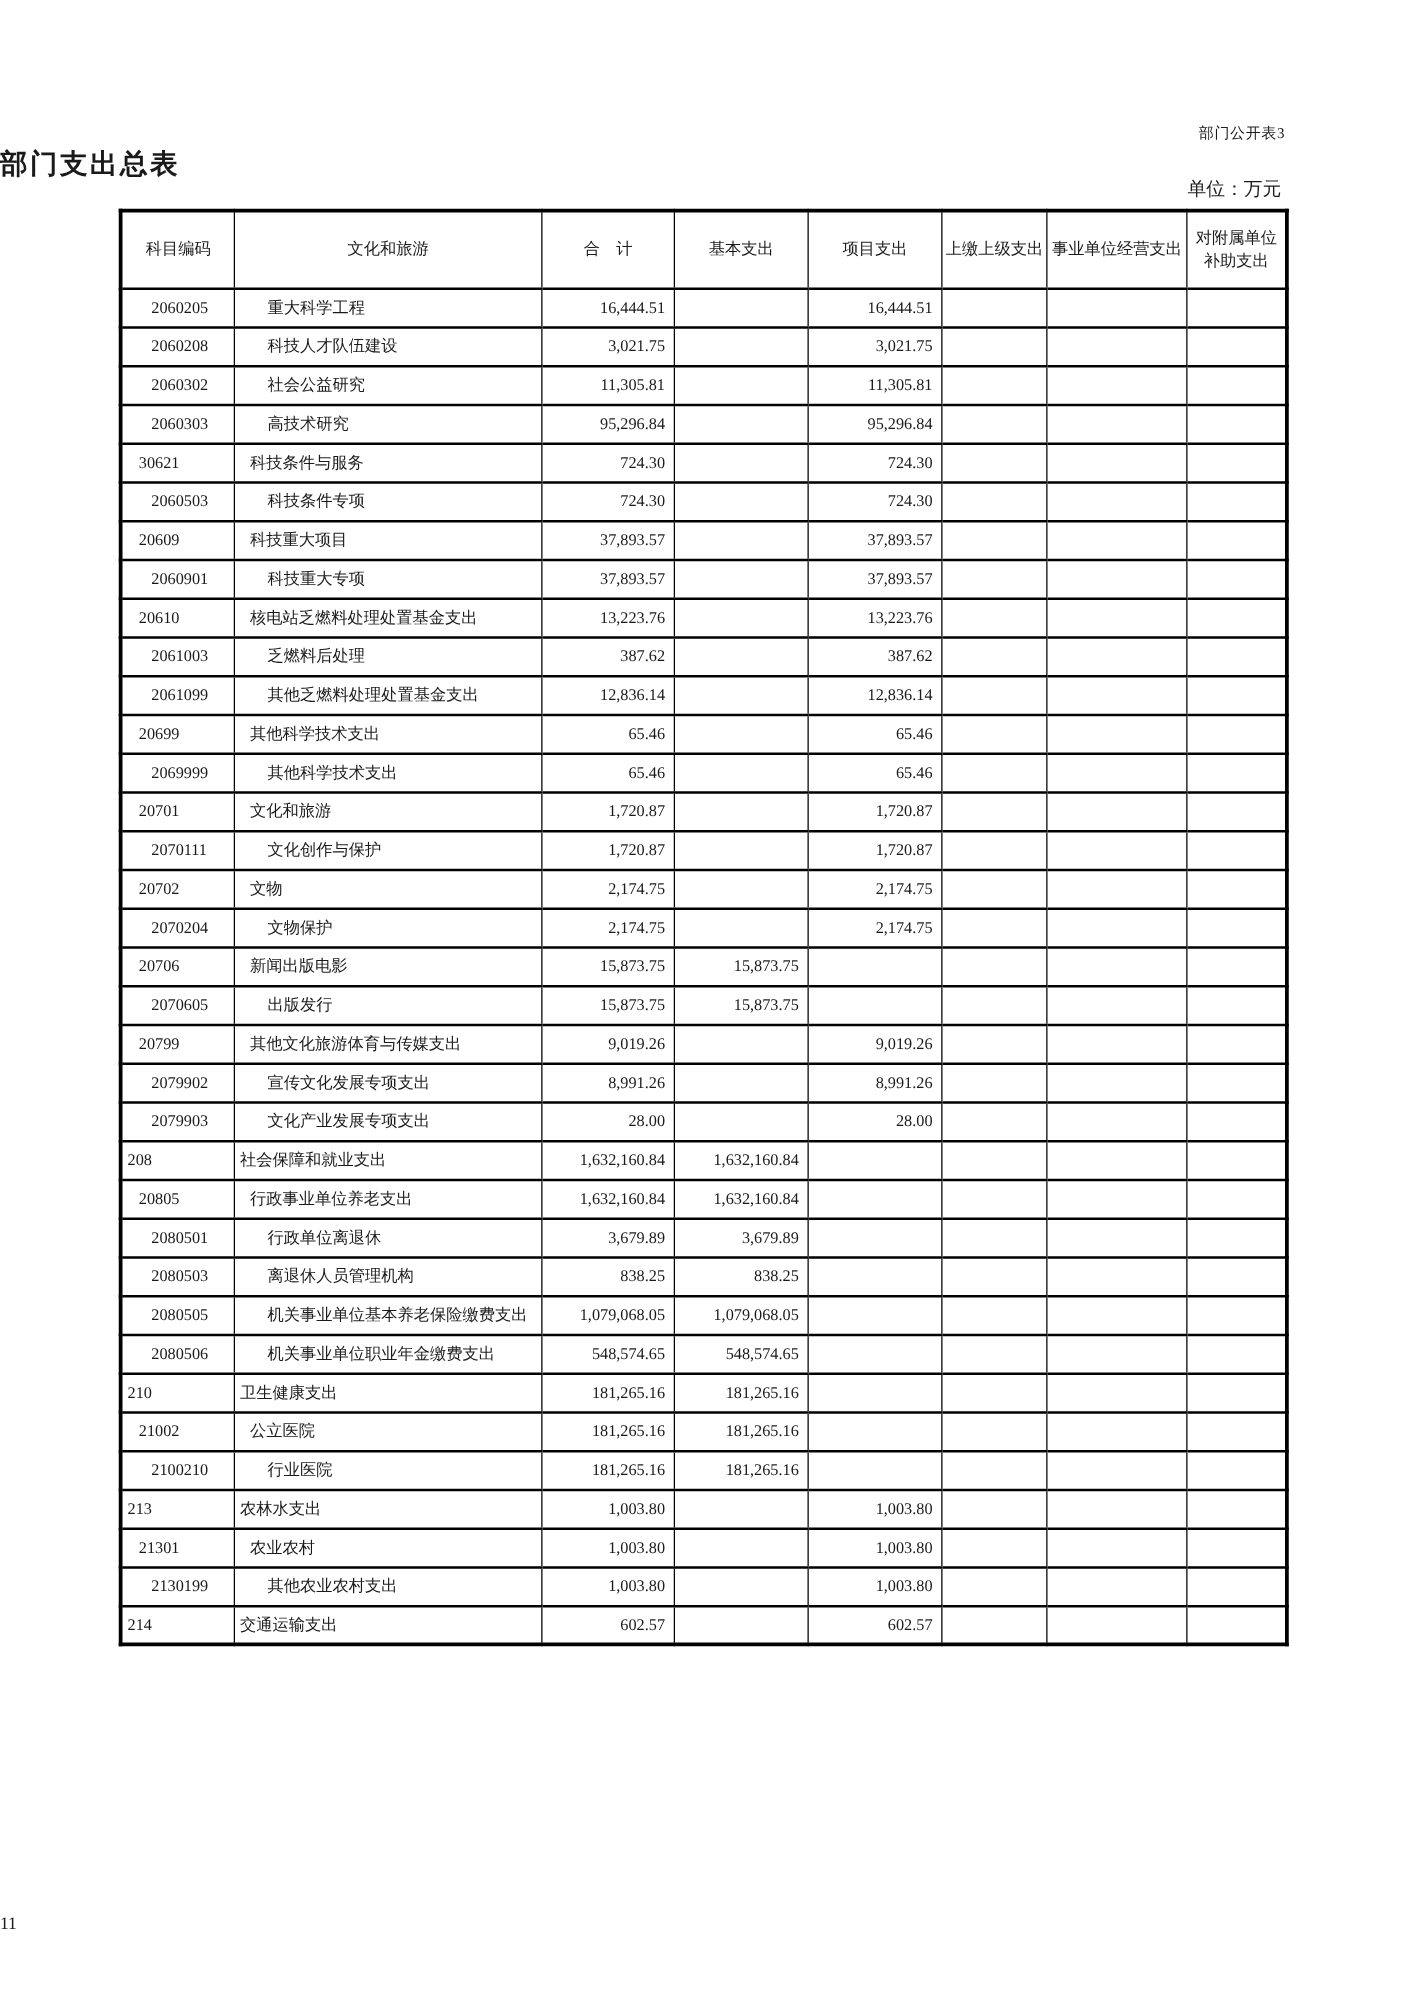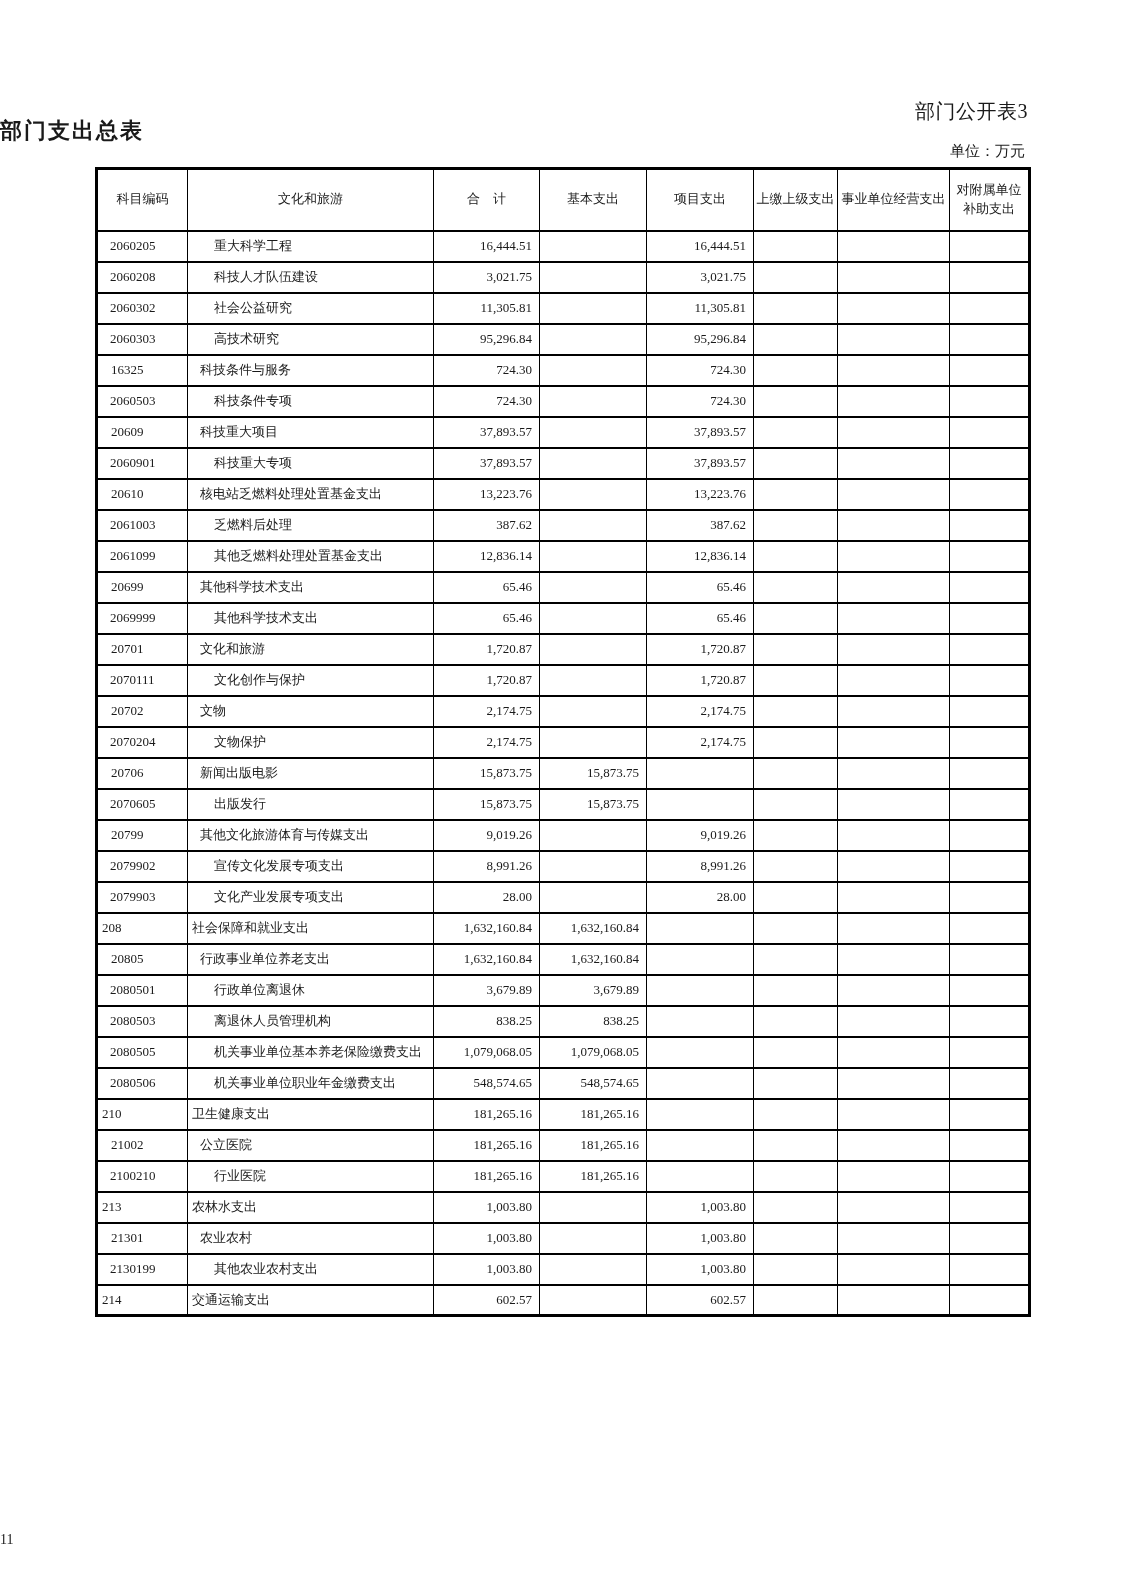--- a/index.html
+++ b/index.html
@@ -5,21 +5,21 @@
   * { margin: 0; padding: 0; box-sizing: border-box; }
   html, body { background: #ffffff; }
   body {
     width: 1127px; height: 1594px;
     position: relative;
     font-family: "Liberation Serif", "DejaVu Serif", serif;
     color: #1a1a1a;
   }
   .doc-label {
     position: absolute; top: 98px; right: 99px;
-    font-size: 20px; letter-spacing: 0.5px; margin-left: 20px;
+    font-size: 12px; letter-spacing: 0.5px; margin-left: 20px;
   }
   .page-title {
     position: absolute; top: 116px; left: 0; right: 0;
     font-family: "Liberation Sans", "DejaVu Sans", sans-serif;
     font-weight: bold; font-size: 22px; letter-spacing: 2px;
   }
   .unit-label {
     position: absolute; top: 142px; right: 102px;
     font-size: 15px;
   }
@@ -56,21 +56,21 @@
     border: 1px solid #000;
     border-top: 2px solid #000;
     border-bottom: 2px solid #000;
     vertical-align: middle;
     overflow: hidden; white-space: nowrap;
   }
   td.num-cell { text-align: right; padding-right: 7px; }
   td.code { text-align: left; }
   td.code.lvl0 { padding-left: 4px; }
   td.code.lvl1 { padding-left: 13px; }
-  td.code.lvl2 { padding-left: 12px; }
+  td.code.lvl2 { padding-left: 23px; }
   td.name { text-align: left; }
   td.name.lvl0 { padding-left: 4px; }
   td.name.lvl1 { padding-left: 12px; }
   td.name.lvl2 { padding-left: 26px; }
   .page-number {
     position: absolute; top: 1532px; left: 0; right: 0;
     text-align: left; font-size: 14px;
   }
 </style>
 </head>
@@ -138,21 +138,21 @@
         <td class="code lvl2">2060303</td>
         <td class="name lvl2">高技术研究</td>
         <td class="num-cell">95,296.84</td>
         <td class="num-cell"></td>
         <td class="num-cell">95,296.84</td>
         <td class="num-cell"></td>
         <td class="num-cell"></td>
         <td class="num-cell"></td>
       </tr>
       <tr>
-        <td class="code lvl1">16325</td>
+        <td class="code lvl1">30621</td>
         <td class="name lvl1">科技条件与服务</td>
         <td class="num-cell">724.30</td>
         <td class="num-cell"></td>
         <td class="num-cell">724.30</td>
         <td class="num-cell"></td>
         <td class="num-cell"></td>
         <td class="num-cell"></td>
       </tr>
       <tr>
         <td class="code lvl2">2060503</td>

